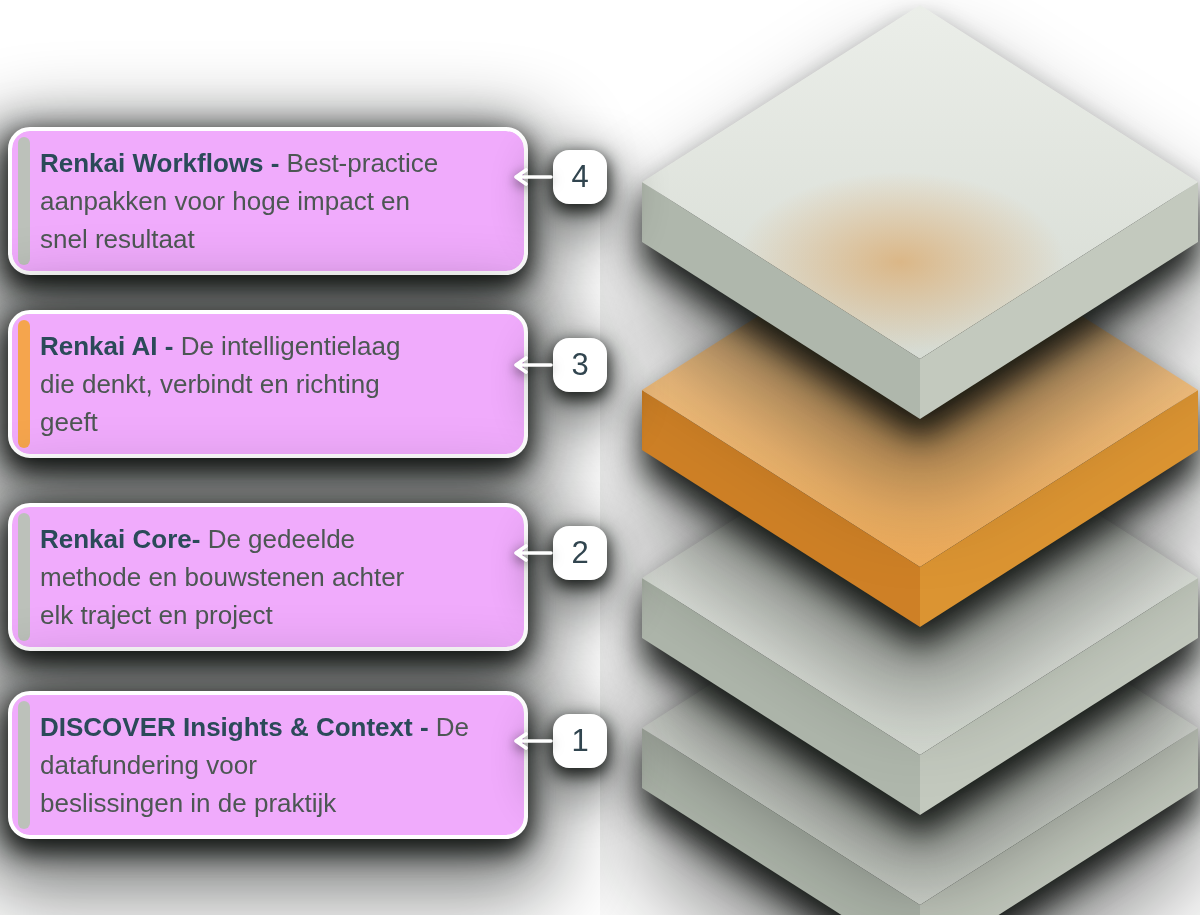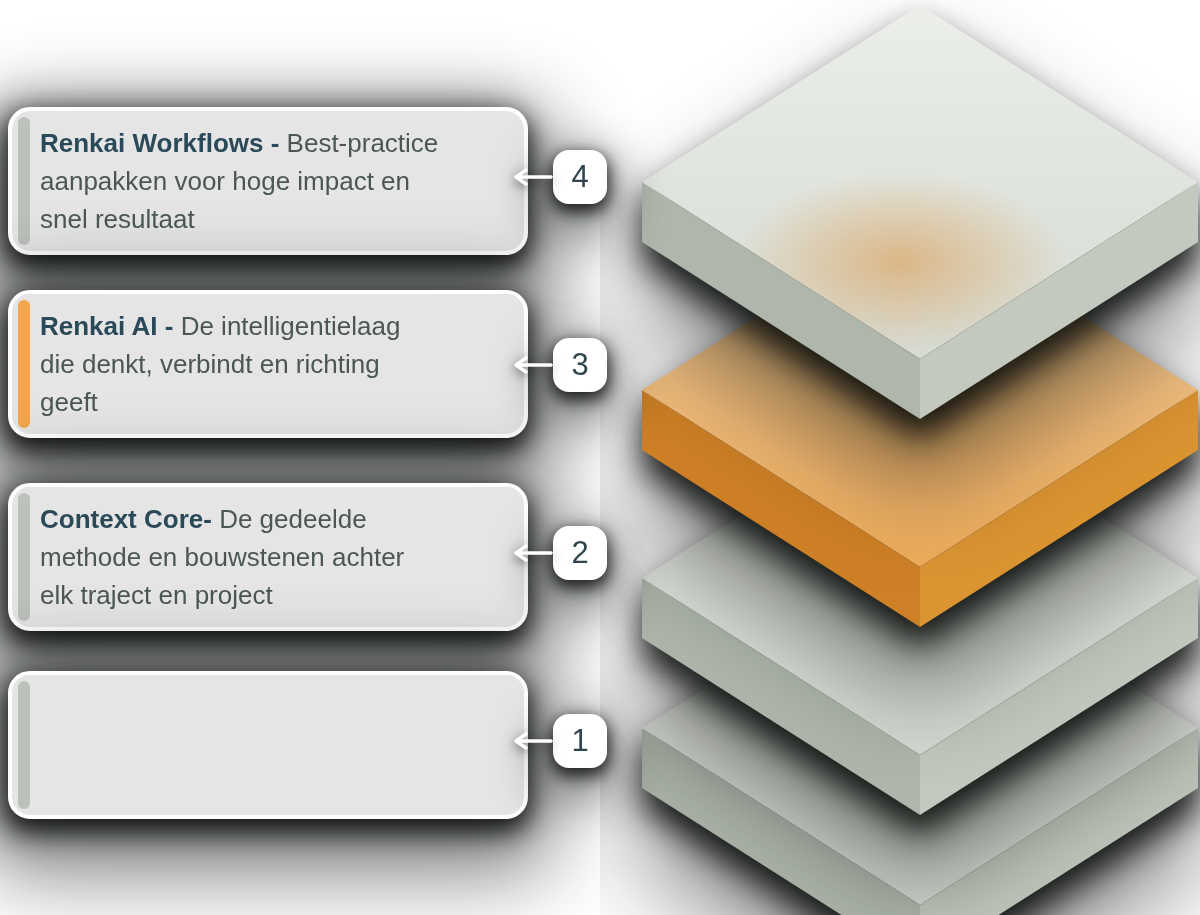--- a/index.html
+++ b/index.html
@@ -5,23 +5,23 @@
   html,body{margin:0;padding:0;background:#ffffff;}
   #stage{position:relative;width:1200px;height:915px;overflow:hidden;
          font-family:"Liberation Sans","DejaVu Sans",sans-serif;background:#ffffff;}
 
   
   #stack{position:absolute;left:600px;top:0;width:600px;height:915px;}
   .slab{filter:drop-shadow(0 20px 16px rgba(6,9,7,.88)) drop-shadow(0 55px 48px rgba(6,9,7,.48));}
 
   
   .card{position:absolute;left:8px;width:512px;height:140px;
-        background:#e5e5e5;border:4px solid #ffffff;border-radius:22px;
+        background:#f0abfc;border:4px solid #ffffff;border-radius:22px;
         background-clip:padding-box;display:flex;align-items:center;
-        box-shadow:0 10px 24px 2px rgba(7,10,8,.88),0 30px 80px 28px rgba(7,10,8,.48),-12px 6px 42px 8px rgba(7,10,8,.35);}
+        box-shadow:0 10px 24px 2px rgba(7,10,8,.88),0 30px 80px 28px rgba(7,10,8,.48),-12px 6px 42px 8px rgba(7,10,8,.35);margin-top:20px;}
   .c1{top:107px}.c2{top:290px}.c3{top:483px}.c4{top:671px}
   .accent{position:absolute;left:6px;top:6px;bottom:6px;width:12px;border-radius:8px;}
   .txt{margin:0;padding:0 44px 0 28px;font-size:26px;line-height:38px;white-space:pre-line;}
   .ttl{color:#2B4A59;font-weight:700;}
   .bdy{color:#4C5753;font-weight:400;}
 
   
   .connector{position:absolute;left:510px;width:110px;height:54px;display:flex;align-items:center;}
   .k1{top:150px}.k2{top:338px}.k3{top:526px}.k4{top:714px}
   .arrow{width:43px;height:26px;flex:0 0 auto;
@@ -91,27 +91,29 @@
 
   <section class="card c2">
     <span class="accent" style="background:#F5A54D"></span>
     <p class="txt"><strong class="ttl">Renkai AI -</strong> <span class="bdy">De intelligentielaag
 die denkt, verbindt en richting
 geeft</span></p>
   </section>
 
   <section class="card c3">
     <span class="accent" style="background:#BCC1BA"></span>
-    <p class="txt"><strong class="ttl">Context Core-</strong> <span class="bdy">De gedeelde
+    <p class="txt"><strong class="ttl">Renkai Core-</strong> <span class="bdy">De gedeelde
 methode en bouwstenen achter
 elk traject en project</span></p>
   </section>
 
   <section class="card c4">
     <span class="accent" style="background:#BCC1BA"></span>
+    <p class="txt"><strong class="ttl">DISCOVER Insights &amp; Context -</strong> <span class="bdy">De datafundering voor
+beslissingen in de praktijk</span></p>
   </section>
 
   <div class="connector k1">
     <svg class="arrow" viewBox="0 0 43 26">
         <path d="M41 13 H6 M6 13 L16 6 M6 13 L16 20"></path>
       </svg>
     <div class="badge">
         <span>4</span>
       </div>
   </div>

